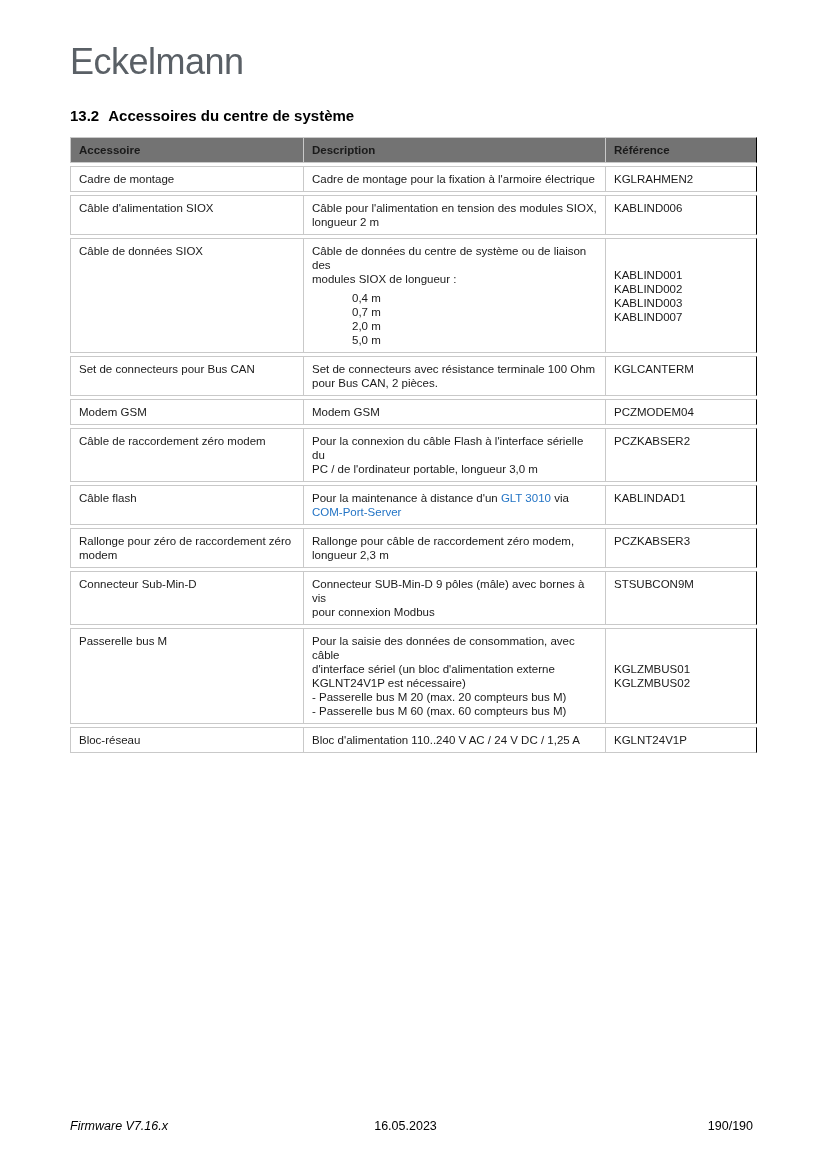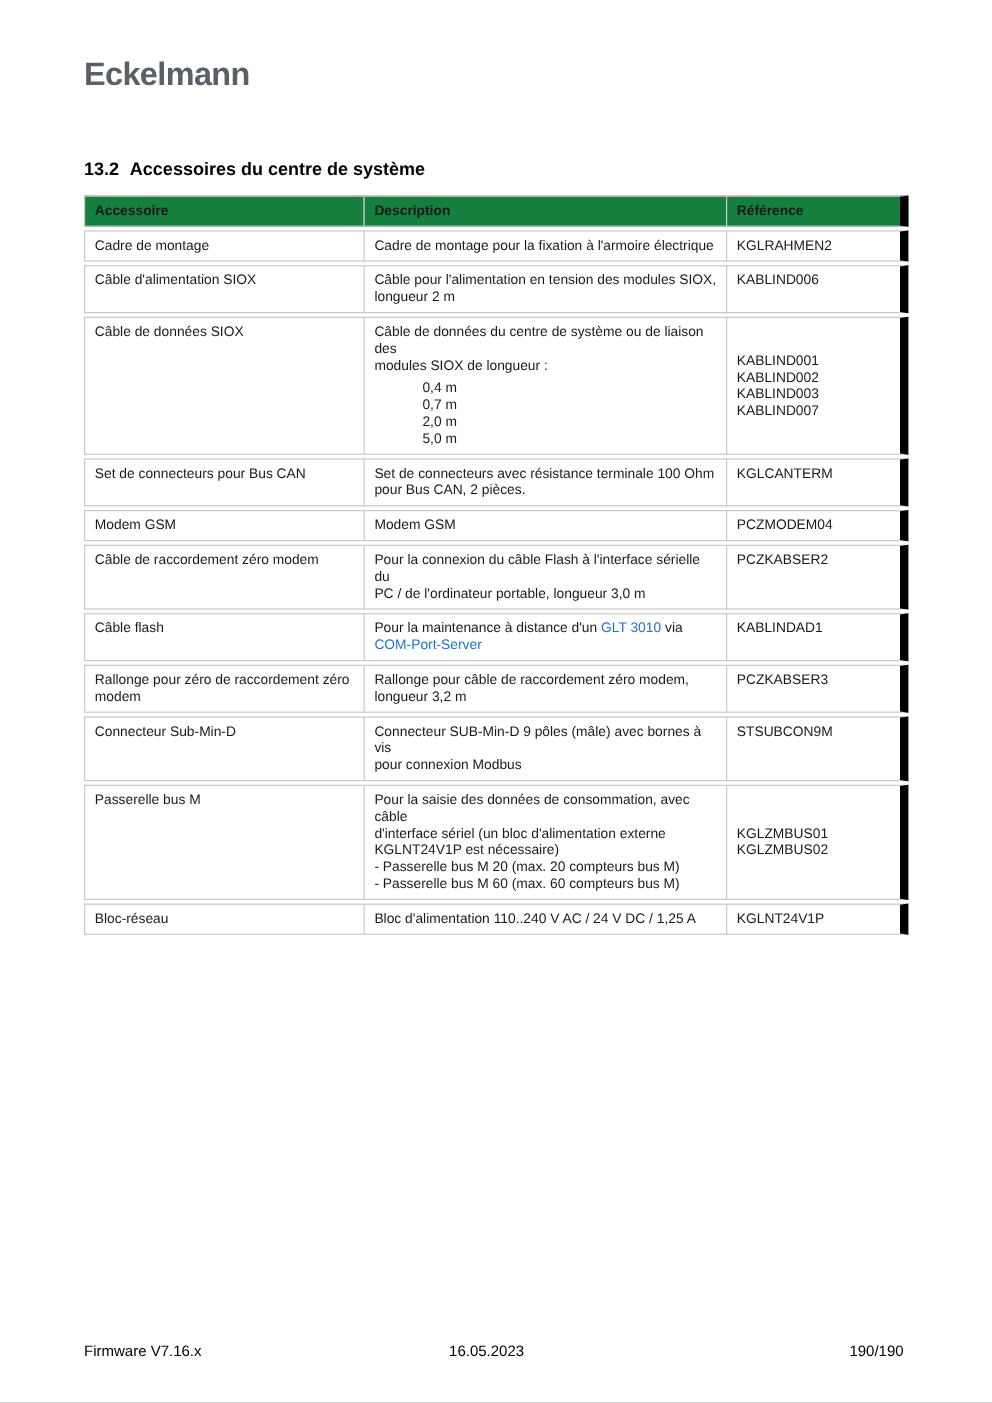--- a/index.html
+++ b/index.html
@@ -10,29 +10,29 @@
     height: 1169px;
     margin: 0 auto;
     background: #ffffff;
     font-family: "Liberation Sans", sans-serif;
     color: #1a1a1a;
     overflow: hidden;
   }
   .content { padding: 44px 70px 0 70px; }
 
   .logo {
-    font-size: 27px;
+    font-size: 36px;
     line-height: 36px;
-    font-weight: bold;
+    font-weight: normal;
     letter-spacing: -0.5px;
     color: #5a6066;
   }
 
   .heading {
-    margin-top: 53px;
+    margin-top: 27px;
     font-size: 15px;
     line-height: 18px;
     font-weight: bold;
     color: #000;
   }
   .heading .num { margin-right: 9px; }
 
   table.acc-table {
     margin-top: 9px;
     width: 687px;
@@ -46,41 +46,41 @@
     border-top: 1px solid #c9c9c9;
     border-bottom: 1px solid #c9c9c9;
     border-left: 1px solid #c9c9c9;
     padding: 5px 8px;
     vertical-align: top;
     text-align: left;
     white-space: pre-line;
     overflow: hidden;
   }
   .acc-table th:last-child, .acc-table td:last-child {
-    border-right: 7px solid #000000;
+    border-right: 1px solid #000000;
   }
   .acc-table th {
-    background: #15803d;
+    background: #737373;
     font-weight: bold;
     font-size: 11.5px;
   }
   .acc-table td.v-middle { vertical-align: middle; }
   .para-gap { margin-top: 5px; margin-left: 40px; }
   a.link { color: #2374c5; text-decoration: none; cursor: pointer; }
 
   .footer {
     position: absolute;
     top: 1119px;
     left: 70px;
     right: 70px;
     font-size: 12.5px;
     line-height: 15px;
     color: #000;
   }
-  .footer .f-left  { position: absolute; left: 0; }
+  .footer .f-left  { position: absolute; left: 0; font-style: italic; }
   .footer .f-center{ position: absolute; left: 0; right: 16px; text-align: center; }
   .footer .f-right { position: absolute; right: 4px; }
 </style>
 </head>
 <body>
 
 <div class="page">
   <div class="content">
     <div class="logo">Eckelmann</div>
 
@@ -144,21 +144,21 @@
           </tr>
           <tr>
             <td>Câble flash</td>
             <td><div class="para"><span>Pour la maintenance à distance d'un </span><a class="link">GLT 3010</a><span> via </span><a class="link">COM-Port-Server</a></div></td>
             <td>KABLINDAD1</td>
           </tr>
           <tr>
             <td>Rallonge pour zéro de raccordement zéro
 modem</td>
             <td><div class="para"><span>Rallonge pour câble de raccordement zéro modem,
-longueur 3,2 m</span></div></td>
+longueur 2,3 m</span></div></td>
             <td>PCZKABSER3</td>
           </tr>
           <tr>
             <td>Connecteur Sub-Min-D</td>
             <td><div class="para"><span>Connecteur SUB-Min-D 9 pôles (mâle) avec bornes à vis
 pour connexion Modbus</span></div></td>
             <td>STSUBCON9M</td>
           </tr>
           <tr>
             <td>Passerelle bus M</td>

